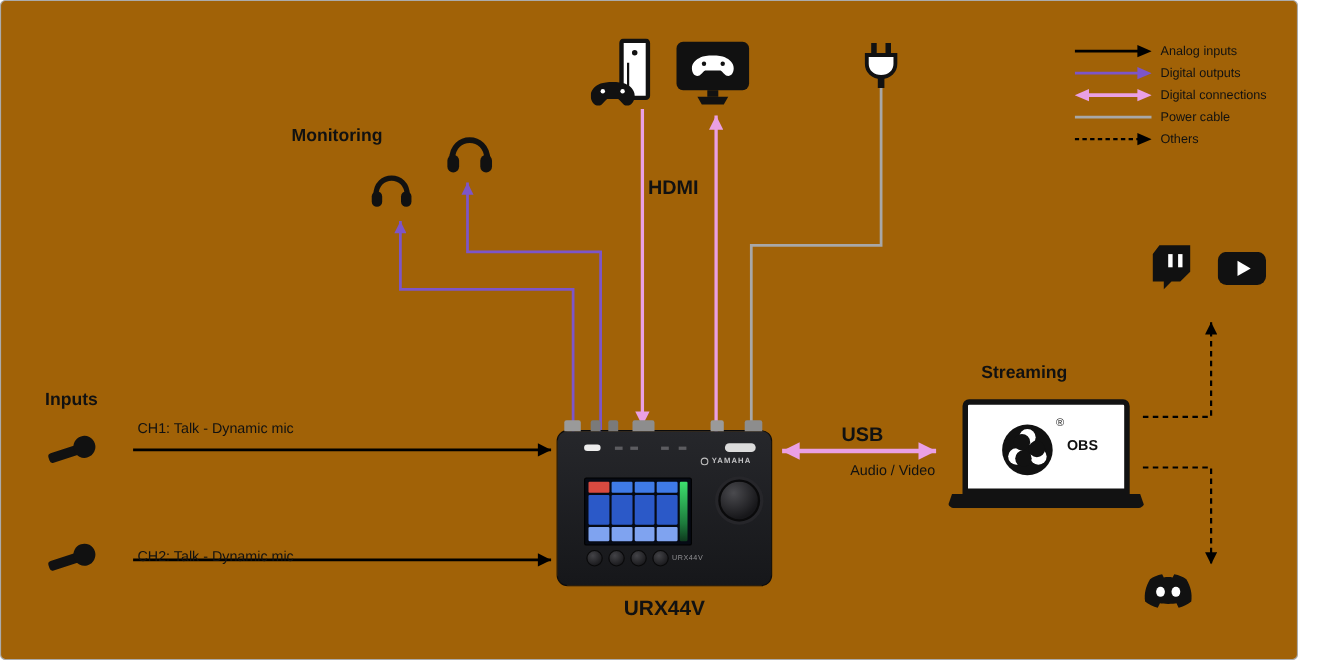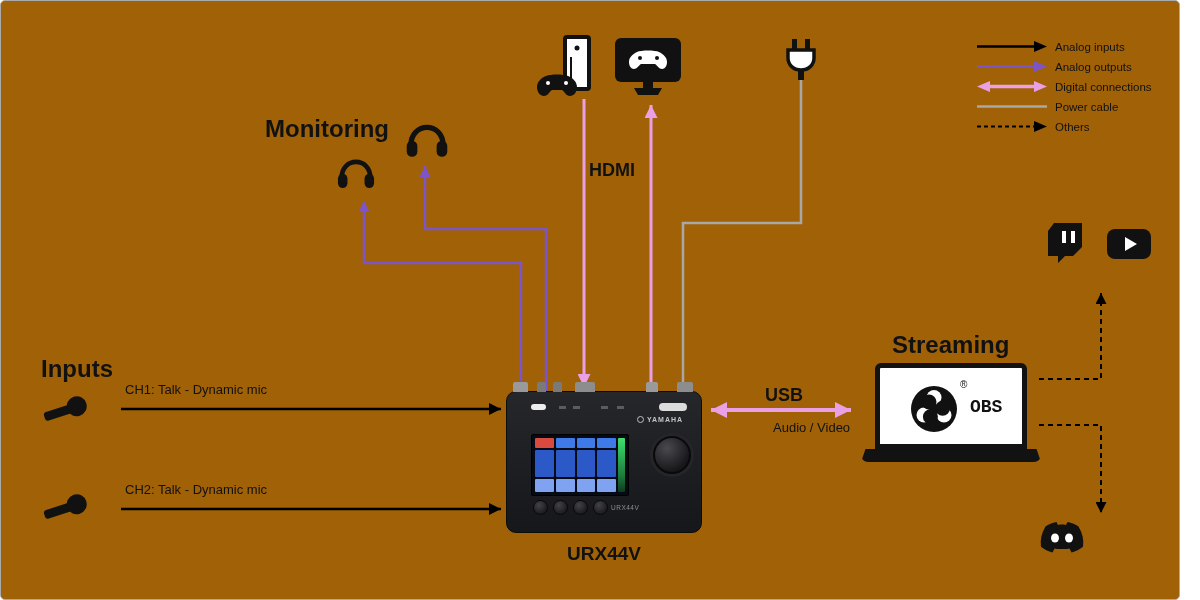--- a/index.html
+++ b/index.html
@@ -1,20 +1,20 @@
 <!DOCTYPE html>
 <html><head>
 <meta charset="utf-8">
 <style>
   * { margin:0; padding:0; box-sizing:border-box; }
   body { font-family:"Liberation Sans", sans-serif; background:#fff; }
   .canvas { position:relative; width:1180px; height:600px; background:#a16207;
             border:1px solid #ababab; border-radius:5px; overflow:hidden; }
   .wires { position:absolute; inset:0; pointer-events:none; }
-  .heading { position:absolute; font-weight:bold; font-size:24px; color:#111; white-space:nowrap; }
+  .heading { position:absolute; font-weight:bold; font-size:16px; color:#111; white-space:nowrap; }
   .lbl { position:absolute; font-size:13px; color:#111; white-space:nowrap;text-align:center; }
   .lbl-bold { position:absolute; font-weight:bold; font-size:18px; color:#111; white-space:nowrap; }
 
   
   .legend { position:absolute; left:976px; top:38px; display:flex; flex-direction:column; gap:5px; }
   .legend-row { display:flex; align-items:center; gap:8px; height:15px; }
   .legend-row svg { width:70px; height:15px; flex:none; }
   .legend-row span { font-size:11.5px; color:#111; white-space:nowrap; }
 
   
@@ -44,21 +44,21 @@
   .model-print { position:absolute; left:104px; top:112px; font-size:6.5px; letter-spacing:0.5px; color:#8f8f92; }
   .device-caption { position:absolute; left:505px; top:542px; width:196px; text-align:center;
                     font-weight:bold; font-size:19px; color:#111; }
 
   
   .laptop-screen { position:absolute; left:874px; top:362px; width:152px; height:86px;
                    background:#fff; border:5px solid #121212; border-radius:6px 6px 0 0; }
   .laptop-base { position:absolute; left:860px; top:448px; width:180px; height:13px; background:#121212;
                  border-radius:2px 2px 7px 7px; clip-path:polygon(2.5% 0, 97.5% 0, 100% 100%, 0 100%); }
   .obs-reg { position:absolute; left:80px; top:11px; font-size:10px; color:#111; }
-  .obs-text { position:absolute; left:90px; top:29px; font-weight:bold; font-size:18px; color:#111;font-family:Liberation Mono, monospace; }
+  .obs-text { position:absolute; left:90px; top:29px; font-weight:bold; font-size:13px; color:#111; }
 
   .icon { position:absolute; }
 </style>
 </head>
 <body>
 
 <div class="canvas">
 
   <svg class="wires" width="1200" height="600" viewBox="0 0 1200 600">
     <defs>
@@ -96,21 +96,21 @@
           <line x1="0" y1="7.5" x2="58" y2="7.5" stroke="#000" stroke-width="2.5"></line>
           <path d="M57 2 L70 7.5 L57 13 Z" fill="#000"></path>
         </svg>
       <span>Analog inputs</span>
     </div>
     <div class="legend-row">
       <svg viewBox="0 0 70 15">
           <line x1="0" y1="7.5" x2="58" y2="7.5" stroke="#7d55c8" stroke-width="2.5"></line>
           <path d="M57 2 L70 7.5 L57 13 Z" fill="#7d55c8"></path>
         </svg>
-      <span>Analog outputs</span>
+      <span>Digital outputs</span>
     </div>
     <div class="legend-row">
       <svg viewBox="0 0 70 15">
           <path d="M13 2 L0 7.5 L13 13 Z" fill="#eaa0e4"></path>
           <line x1="10" y1="7.5" x2="60" y2="7.5" stroke="#eaa0e4" stroke-width="3.5"></line>
           <path d="M57 2 L70 7.5 L57 13 Z" fill="#eaa0e4"></path>
         </svg>
       <span>Digital connections</span>
     </div>
     <div class="legend-row">
@@ -128,21 +128,21 @@
     </div>
   </div>
 
   <div class="heading" style="left:264px; top:114px;">Monitoring</div>
   <div class="heading" style="left:40px; top:354px;">Inputs</div>
   <div class="heading" style="left:891px; top:330px;">Streaming</div>
   <div class="lbl-bold" style="left:588px; top:159px;">HDMI</div>
   <div class="lbl-bold" style="left:764px; top:384px;text-align:right;">USB</div>
   <div class="lbl" style="left:735px; top:419px;margin-left:37px;">Audio / Video</div>
   <div class="lbl" style="left:124px; top:381px;">CH1: Talk - Dynamic mic</div>
-  <div class="lbl" style="left:124px; top:481px;">CH2: Talk - Dynamic mic</div>
+  <div class="lbl" style="left:124px; top:497px;">CH2: Talk - Dynamic mic</div>
 
   <div class="icon" style="left:40px; top:388px;">
     <svg width="48" height="40" viewBox="0 0 48 40">
         <g transform="rotate(-18 24 20)">
           <rect x="2" y="17" width="28" height="9" rx="3" fill="#111"></rect>
           <circle cx="36" cy="21" r="10" fill="#111"></circle>
         </g>
       </svg>
   </div>
   <div class="icon" style="left:40px; top:486px;">

